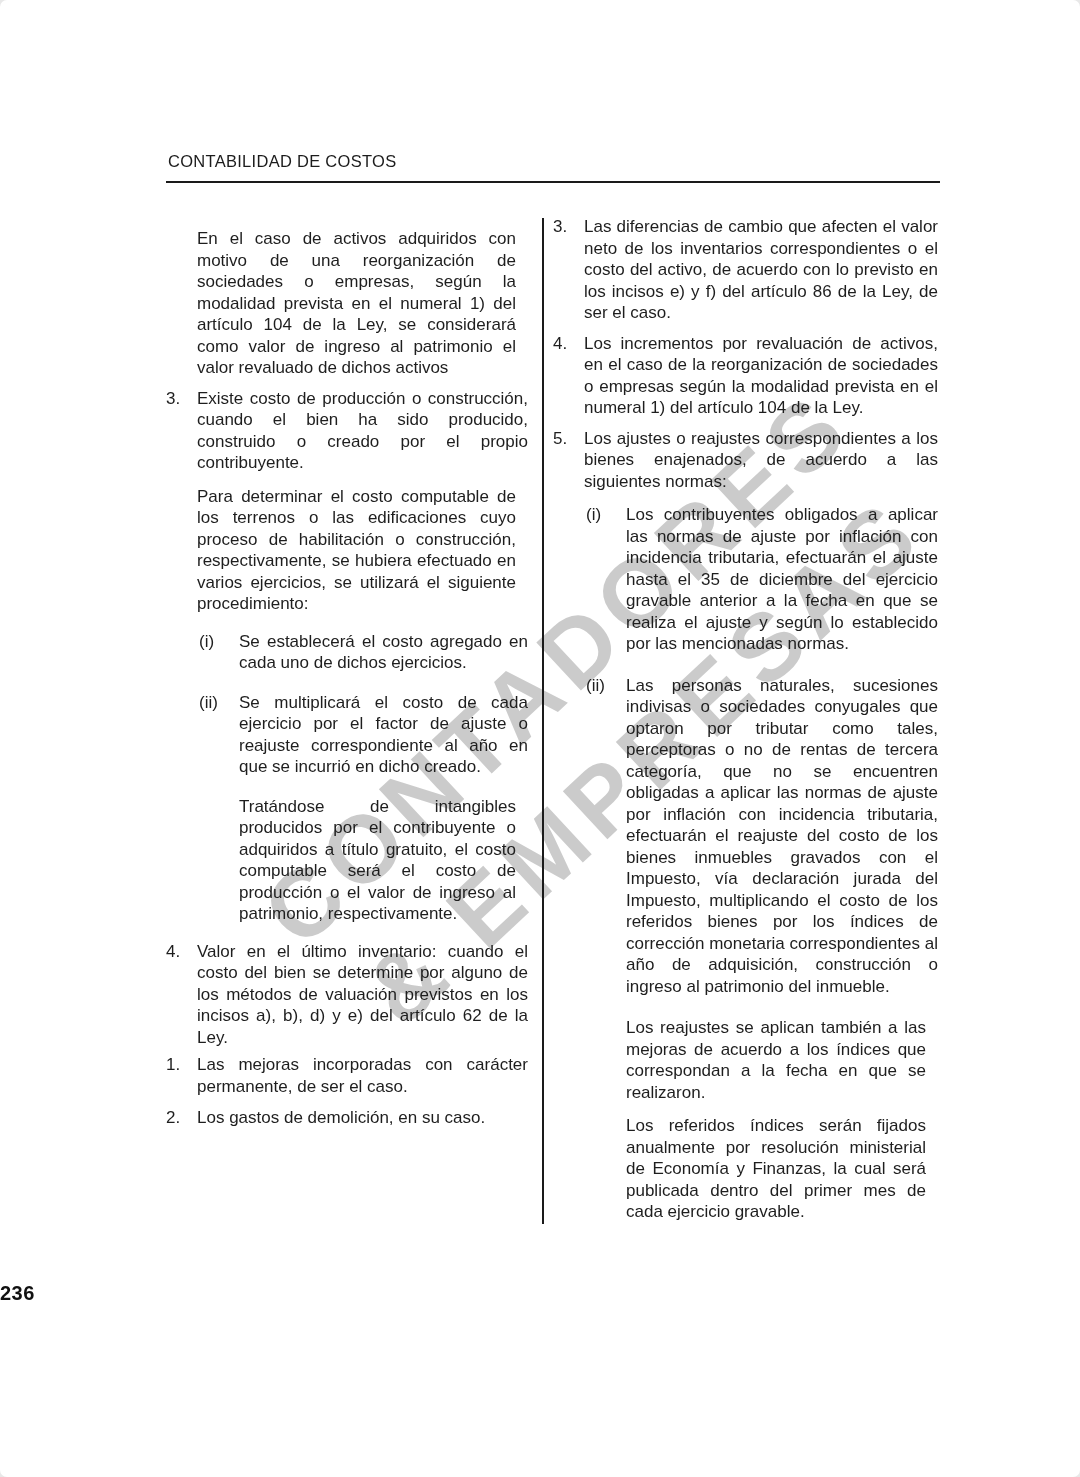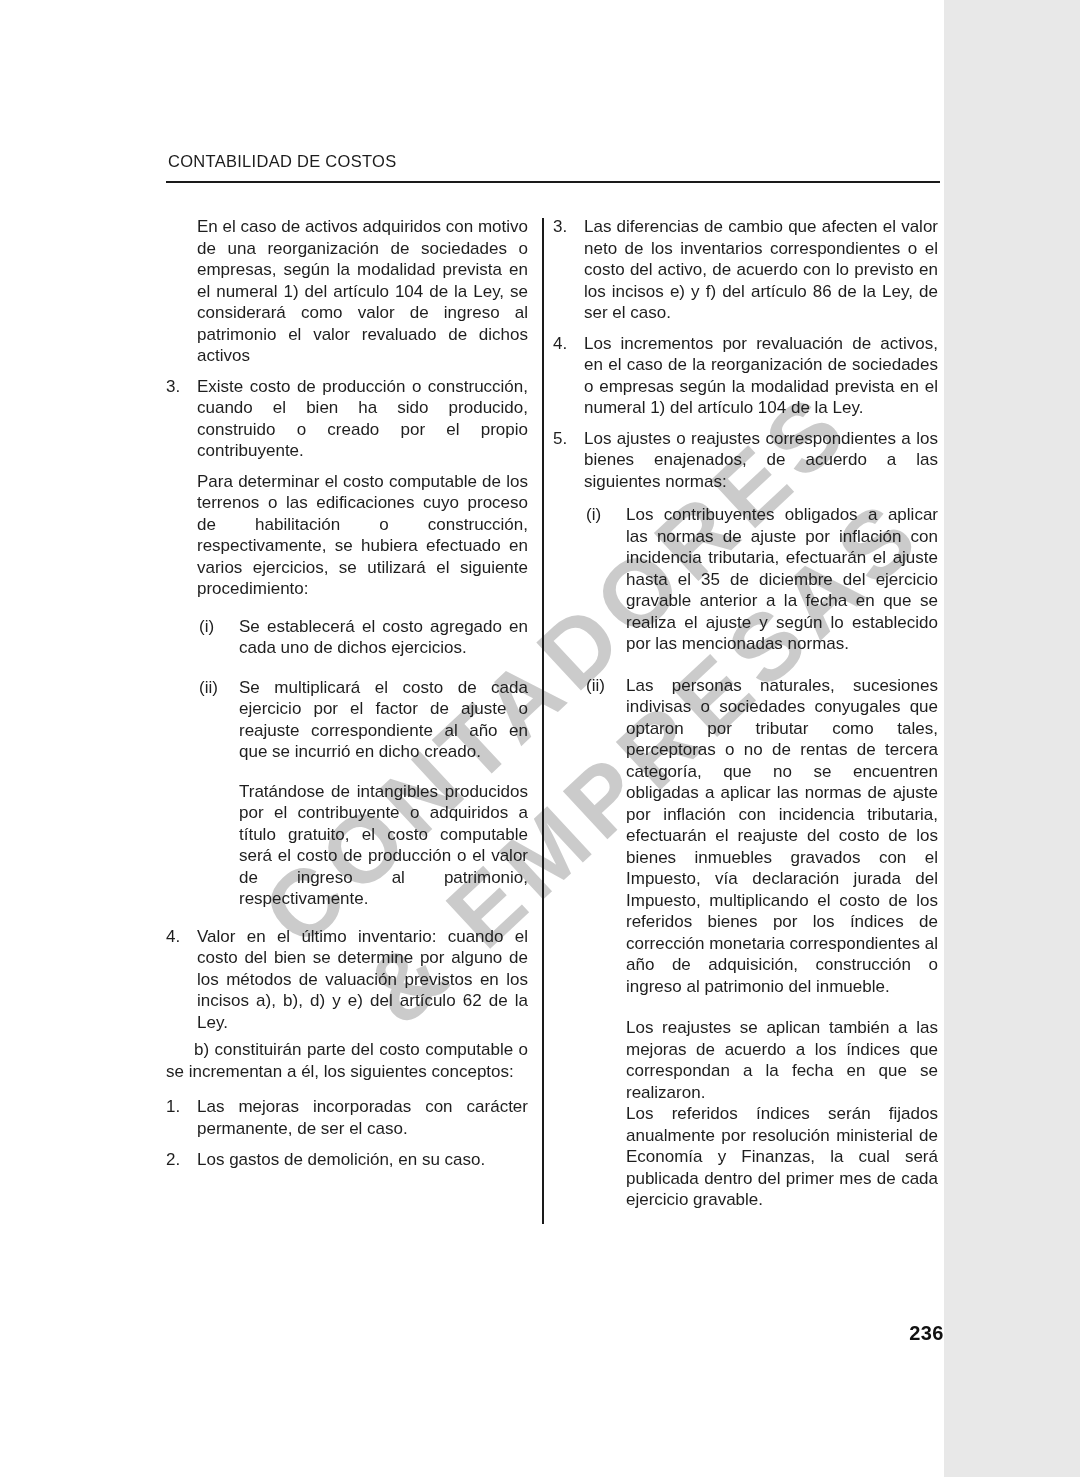--- a/index.html
+++ b/index.html
@@ -1,22 +1,23 @@
 <!DOCTYPE html>
 <html lang="es"><head>
 <meta charset="utf-8">
 <style>
   html,body{margin:0;padding:0;background:#e8e8e8;}
   .page{
     position:relative;
-    width:944px;height:1477px;
+    width:1080px;height:1477px;
     background:#ffffff;
     font-family:"Liberation Sans", sans-serif;
     color:#1e1e1e;
     overflow:hidden;
+    border-radius:7px;
   }
   
   .header{
     position:absolute;left:168px;top:152px;
     font-size:17px;letter-spacing:.3px;color:#1c1c1c;
     transform:scaleX(.97);transform-origin:left;
     white-space:nowrap;z-index:2;
   }
   .header-rule{
     position:absolute;left:166px;top:181px;width:774px;height:2px;
@@ -44,34 +45,34 @@
     background:#1a1a1a;z-index:2;
   }
   .item{display:flex;}
   .item .marker{flex:0 0 31px;text-align:left;}
   .item .itext{flex:1 1 auto;text-align:justify;}
   .roman{display:flex;margin-left:33px;}
   .roman .marker{flex:0 0 40px;}
   .ind1{margin-left:31px;}
   .ind2{margin-left:73px;}
   .findent{text-indent:28px;}
-  p{margin:0;}
+  p{margin:12px;}
   .mb6{margin-bottom:6px;}
   .mb9{margin-bottom:9px;}
   .mb10{margin-bottom:10px;}
   .mb12{margin-bottom:12px;}
   .mb14{margin-bottom:14px;}
   .mb16{margin-bottom:16px;}
   .mb18{margin-bottom:18px;}
   .mb20{margin-bottom:20px;}
   
   .page-number{
     position:absolute;left:0;right:0;top:1282px;
-    text-align:right;font-size:20px;font-weight:bold;color:#111;
-    z-index:2;letter-spacing:.5px;margin-top:40px;
+    text-align:left;font-size:20px;font-weight:bold;color:#111;
+    z-index:2;letter-spacing:.5px;
   }
 </style>
 </head>
 <body>
 
 <div class="page">
 
   <div class="header">CONTABILIDAD DE COSTOS</div>
   <div class="header-rule"></div>
 
@@ -104,21 +105,20 @@
     </div>
 
 
     <p class="ind2 mb16">Tratándose de intangibles producidos por el contribuyente o adquiridos a título gratuito, el costo computable será el costo de producción o el valor de ingreso al patrimonio, respectivamente.</p>
 
     <div class="item mb6">
       <span class="marker">4.</span>
       <span class="itext">Valor en el último inventario: cuando el costo del bien se determine por alguno de los métodos de valuación previstos en los incisos a), b), d) y e) del artículo 62 de la Ley.</span>
     </div>
 
-    <p class="findent mb14">b) constituirán parte del costo computable o se incrementan a él, los siguientes conceptos:</p>
 
     <div class="item mb10">
       <span class="marker">1.</span>
       <span class="itext">Las mejoras incorporadas con carácter permanente, de ser el caso.</span>
     </div>
 
     <div class="item">
       <span class="marker">2.</span>
       <span class="itext">Los gastos de demolición, en su caso.</span>
     </div>

